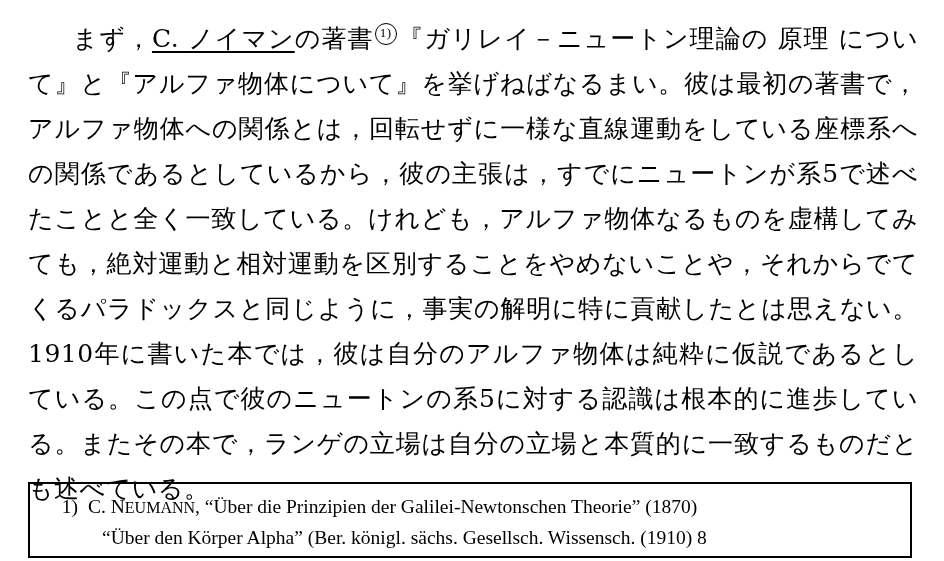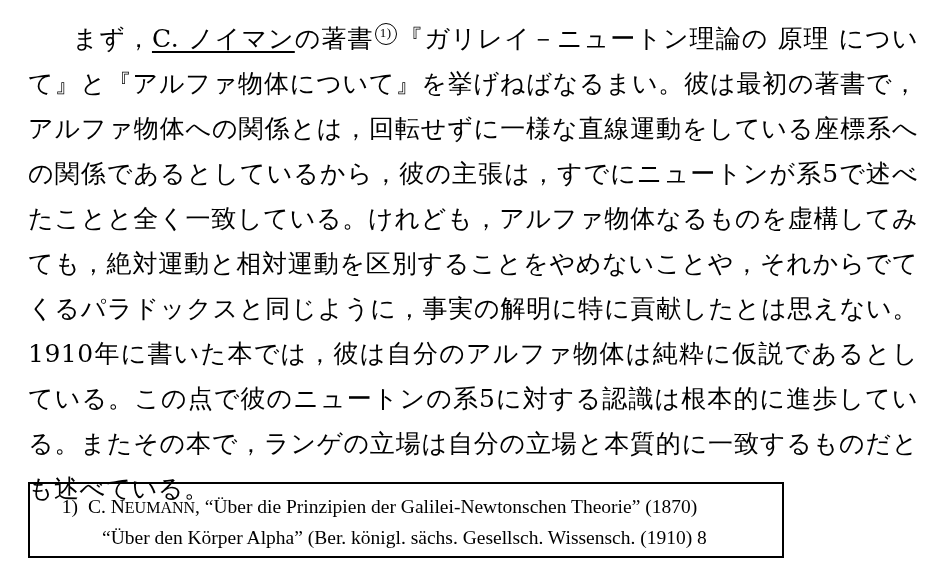--- a/index.html
+++ b/index.html
@@ -56,21 +56,21 @@
     text-align: center;
     font-size: 13px;
     font-family: "Liberation Serif", serif;
     vertical-align: 10px;
     margin: 0 1px;
   }
   .note-box {
     position: absolute;
     left: 28px;
     top: 472px;
-    width: 756px;
+    width: 884px;
     height: 76px;
     border: 2px solid #000;
     box-sizing: border-box;
     padding: 8px 14px 6px 14px;
   }
   .note-line {
     font-family: "Liberation Serif", serif;
     font-size: 19.5px;
     line-height: 30px;
     white-space: nowrap;

